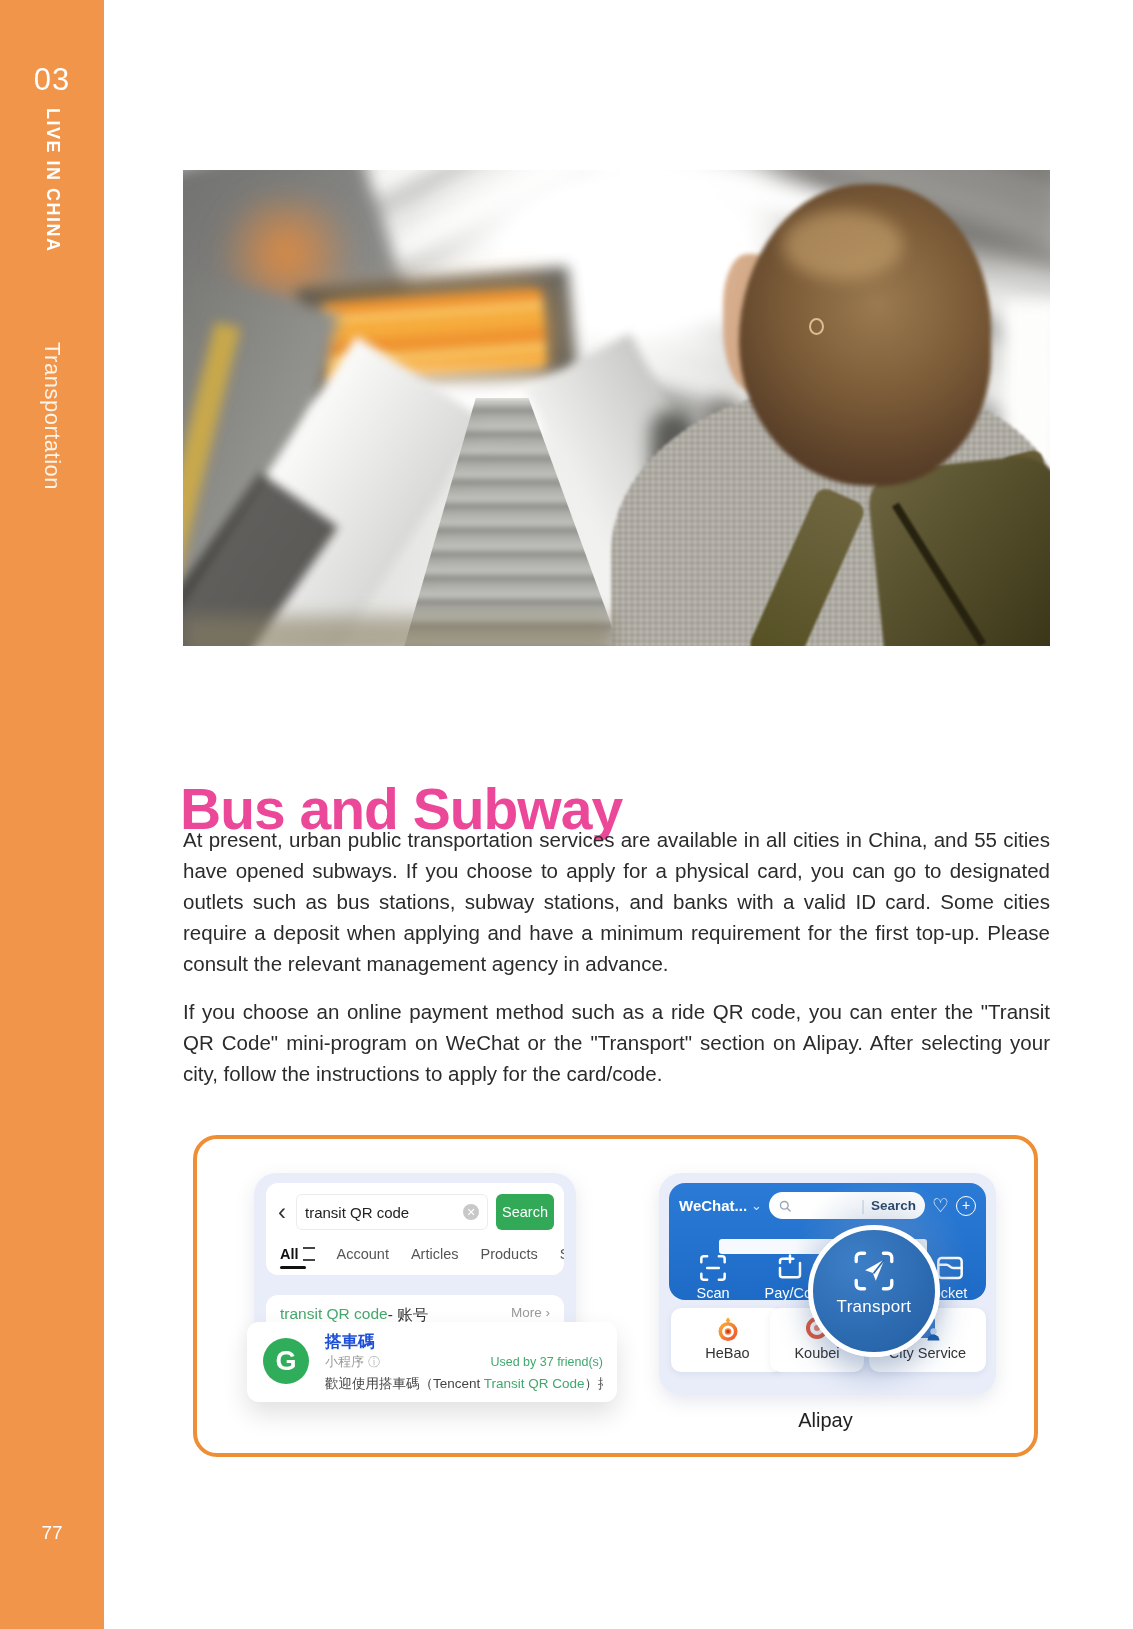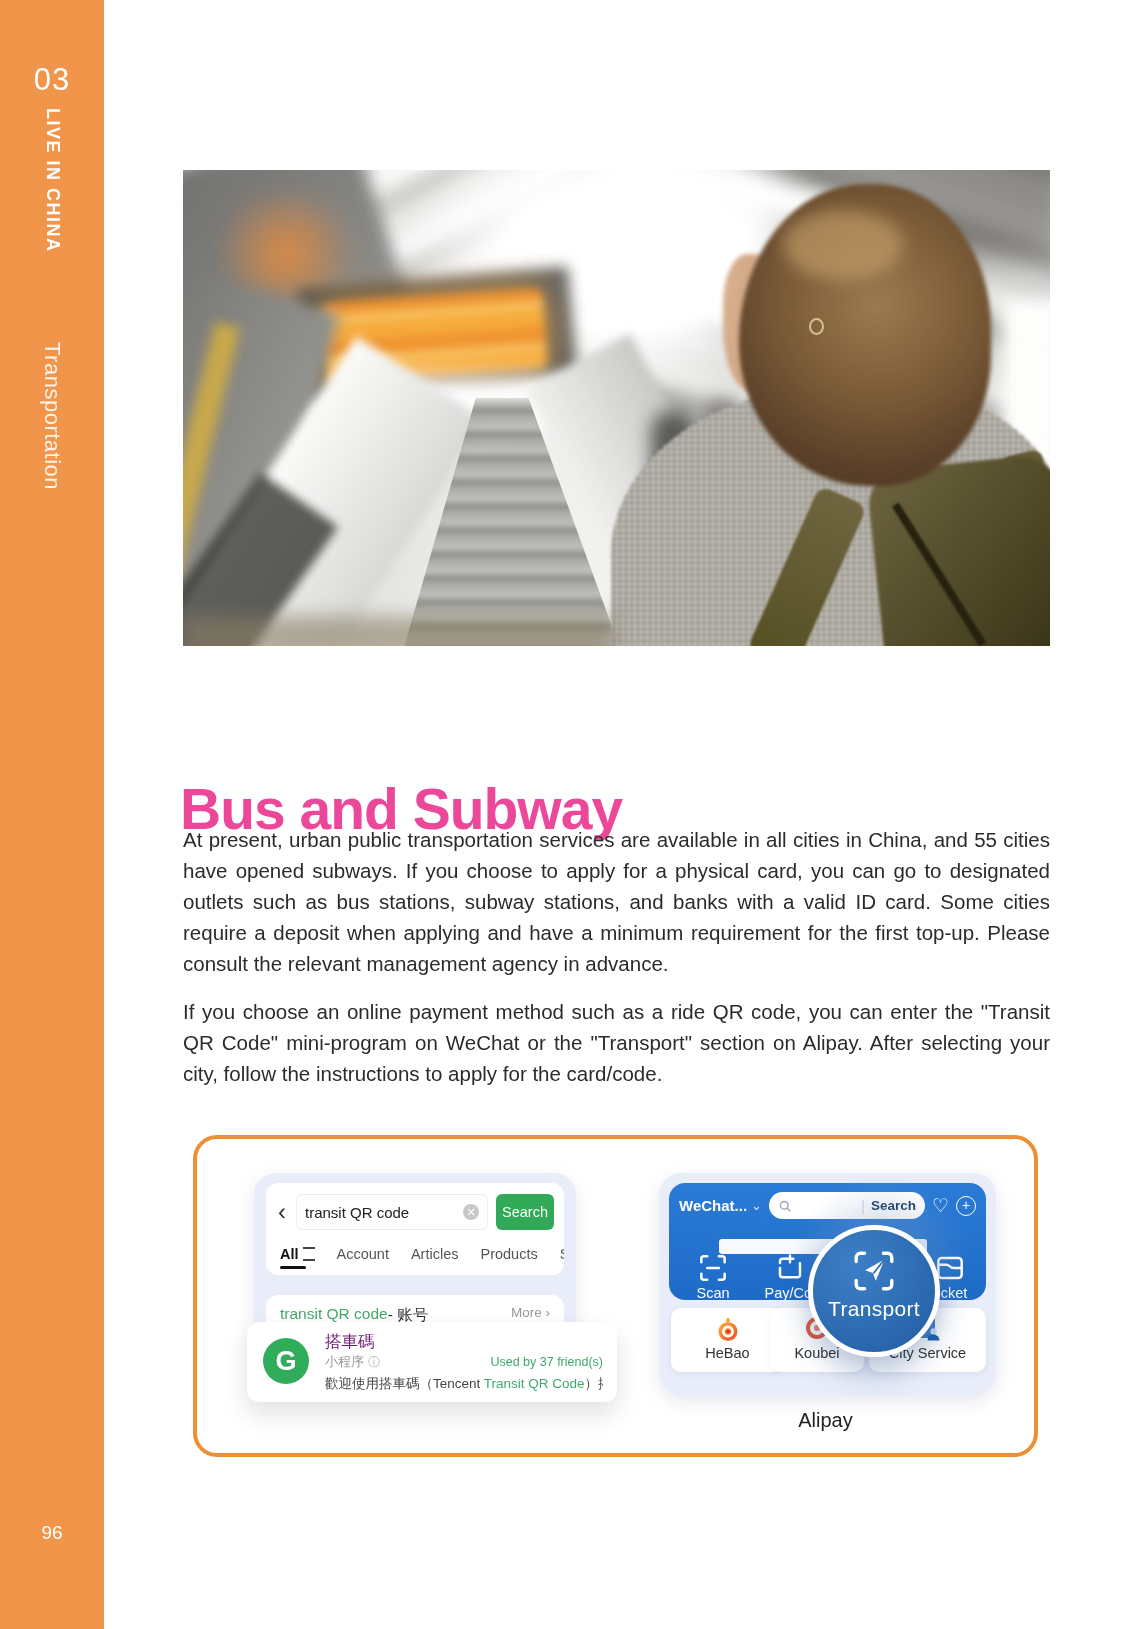--- a/index.html
+++ b/index.html
@@ -119,21 +119,21 @@
     box-sizing:border-box;padding:10px 14px 0 14px;font-size:15.5px;display:flex;}
   .wx-result .link{color:#45A96C;}
   .wx-result .suffix{color:#333;}
   .wx-result .more{margin-left:auto;color:#9a9a9a;font-size:13.5px;}
   .wx-minicard{position:absolute;left:50px;top:183px;width:370px;height:80px;background:#fff;border-radius:12px;
     box-shadow:0 12px 26px rgba(0,0,0,.12);z-index:5;box-sizing:border-box;padding:10px 14px 0 78px;}
   .wx-logo{position:absolute;left:16px;top:16px;width:46px;height:46px;border-radius:50%;background:#2FAD5B;
     color:#fff;font-weight:700;font-size:27px;display:flex;align-items:center;justify-content:center;}
   .wx-logo::after{content:"";position:absolute;left:1px;bottom:-1px;border:7px solid transparent;
     border-top:11px solid #2FAD5B;transform:rotate(38deg);}
-  .wx-mp-name{font-size:16.5px;font-weight:400;color:#701a75;line-height:18px;}
+  .wx-mp-name{font-size:16.5px;font-weight:700;color:#1d4ed8;line-height:18px;}
   .wx-mp-row2{display:flex;align-items:center;font-size:13px;color:#9a9a9a;margin-top:3px;}
   .wx-mp-badge{font-size:12px;margin-left:4px;color:#b5b5b5;}
   .wx-mp-used{margin-left:auto;color:#3FA86C;font-size:12.5px;}
   .wx-mp-desc{font-size:13.5px;color:#444;margin-top:4px;white-space:nowrap;overflow:hidden;}
   .wx-mp-desc .hl{color:#3FA86C;}
 
   
   .ap-phone{position:absolute;left:462px;top:34px;width:337px;height:222px;background:#E9EDF9;
     border-radius:22px;box-shadow:0 6px 18px rgba(120,130,160,.18);}
   .ap-header{position:absolute;left:10px;top:10px;width:317px;height:117px;border-radius:16px;
@@ -163,30 +163,30 @@
   .ap-card .lbl{font-size:14.5px;color:#333;margin-top:2px;white-space:nowrap;}
   .ap-c1{left:12px;width:113px;}
   .ap-c2{left:111px;width:94px;}
   .ap-c3{left:210px;width:117px;}
   .ap-bubble-halo{position:absolute;left:596px;top:36px;width:175px;height:175px;border-radius:50%;z-index:7;
     background:radial-gradient(circle,rgba(140,165,200,.5),rgba(140,165,200,0) 70%);}
   .ap-bubble{position:absolute;left:611px;top:86px;width:132px;height:132px;border-radius:50%;z-index:9;
     background:radial-gradient(circle at 35% 28%,#3d7fc7,#2a67ad 70%,#245c9e);border:5px solid #fff;
     box-shadow:0 14px 30px rgba(30,70,130,.35);box-sizing:border-box;
     display:flex;flex-direction:column;align-items:center;padding-top:18px;}
-  .ap-bubble .lbl{color:#fff;font-size:21px;margin-top:3px;letter-spacing:.3px;}
+  .ap-bubble .lbl{color:#fff;font-size:17px;margin-top:3px;letter-spacing:.3px;}
 </style>
 </head>
 <body>
 
 <div class="sidebar">
   <div class="chapter-number">03</div>
   <div class="v-text chapter-title">LIVE IN CHINA</div>
   <div class="v-text section-title">Transportation</div>
-  <div class="page-number">96</div>
+  <div class="page-number">77</div>
 </div>
 
 <div class="photo">
   <div class="ph-ceiling-left"></div>
   <div class="ph-ceiling-right"></div>
   <div class="ph-dark-corner"></div>
   <div class="ph-glow"></div>
   <div class="ph-tube"></div>
   <div class="ph-sign-tl"></div>
   <div class="ph-orange-tl"></div>

